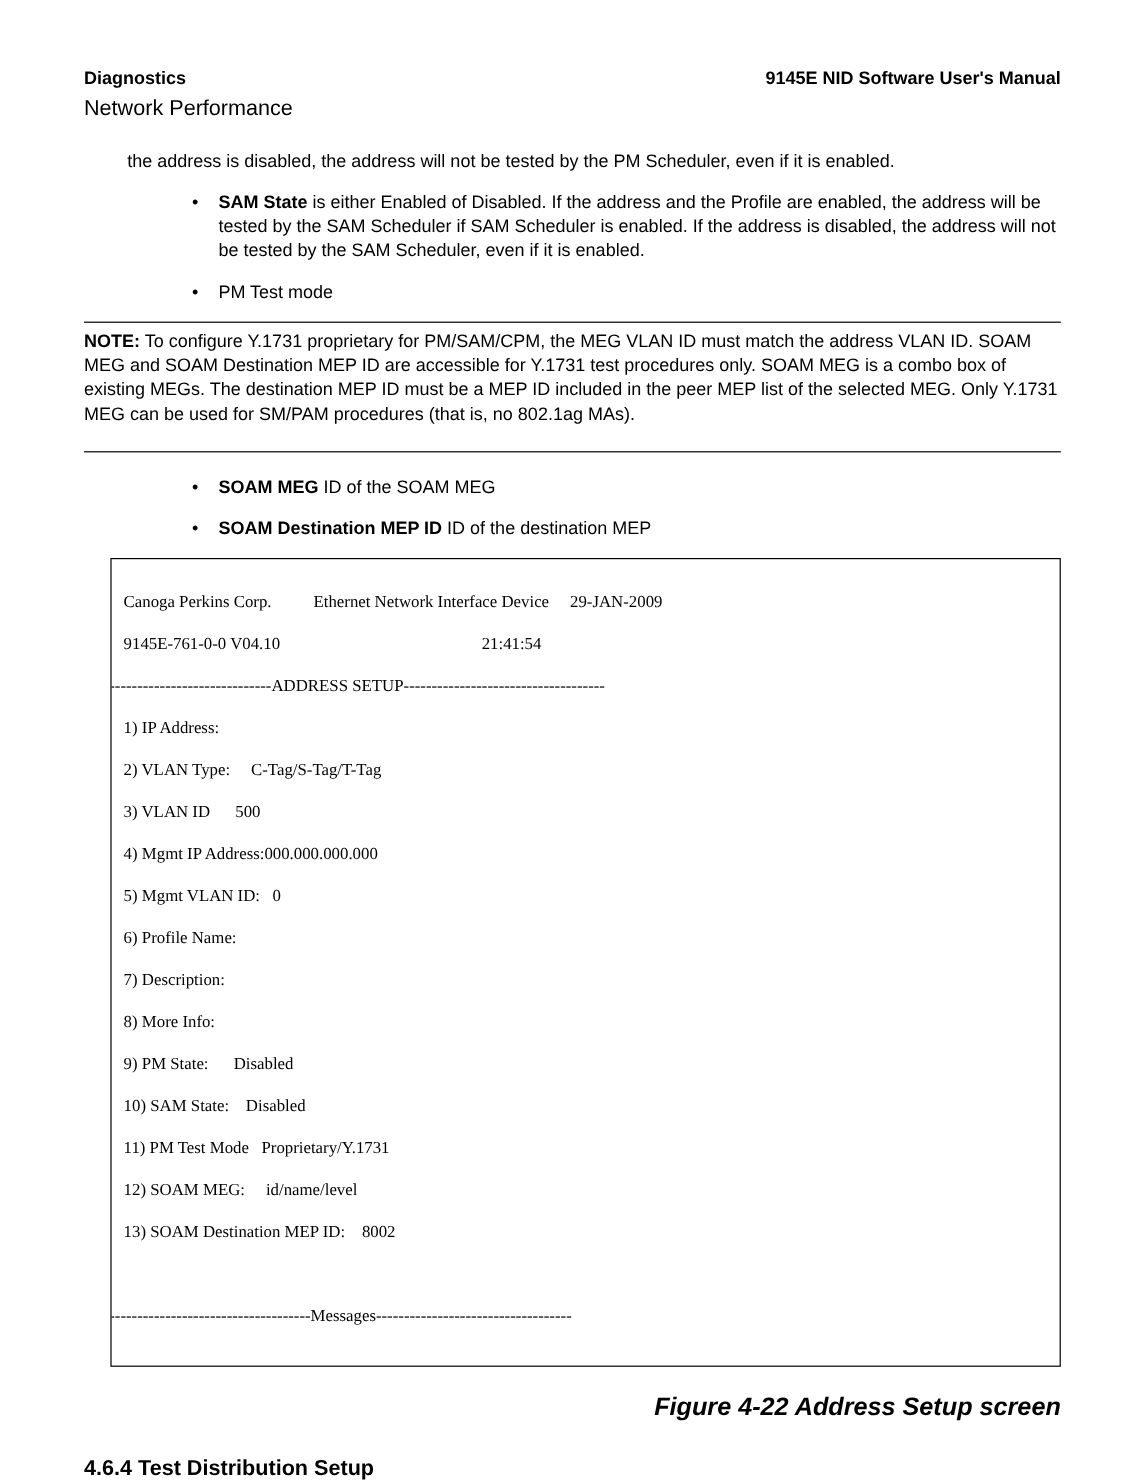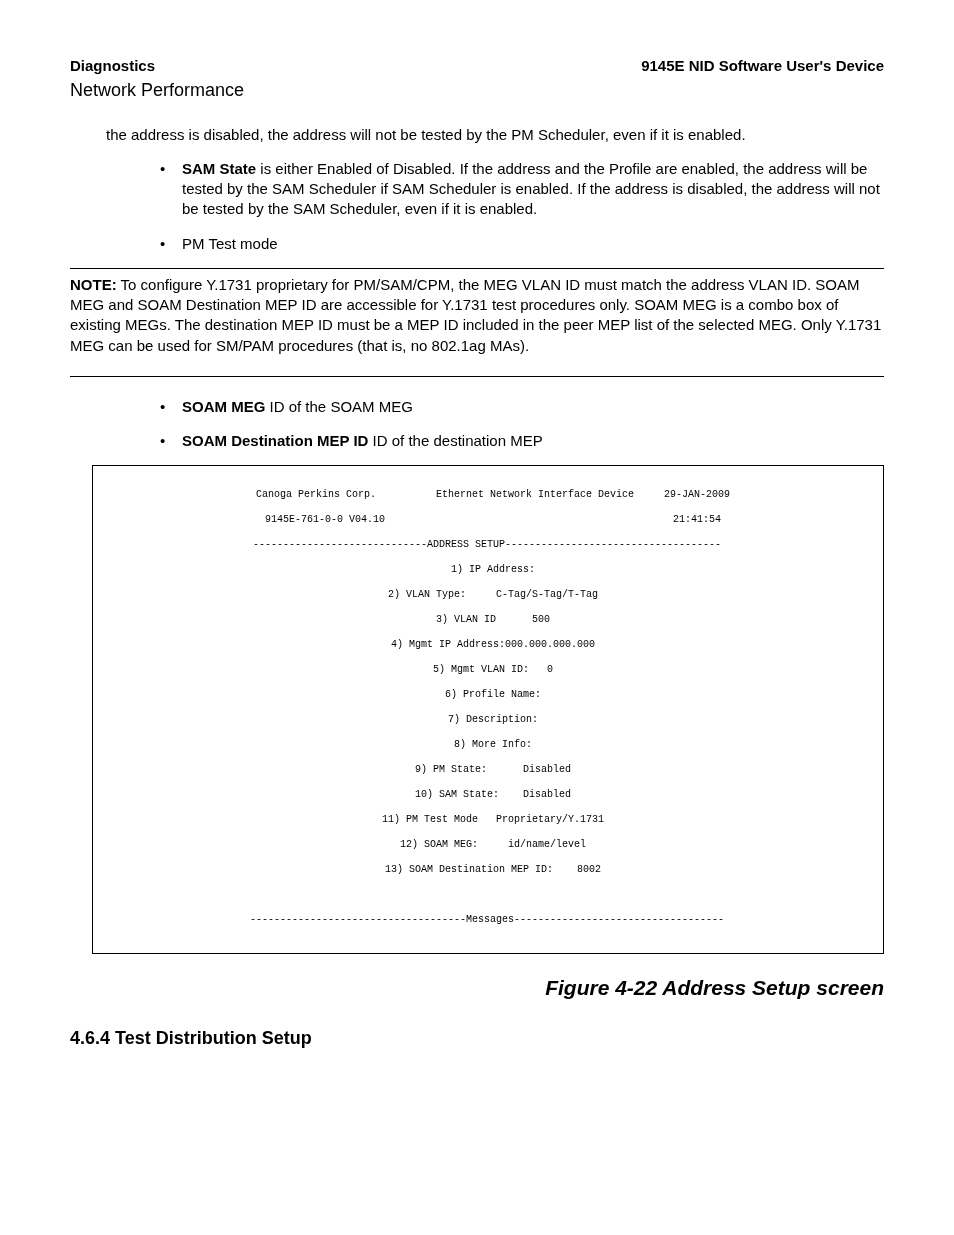--- a/index.html
+++ b/index.html
@@ -51,26 +51,25 @@
     border-top: 1.5px solid #000;
     margin: 4px 0 6px 0;
   }
   .note {
     margin: 0 0 20px 0;
   }
   .codebox {
     border: 1.5px solid #000;
     margin: 6px 0 20px 22px;
     padding: 10px 0 14px 0;
-    font-family: Liberation Mono, monospace;
-    font-size: 10px;
+    font-family: Liberation Serif, serif;
+    font-size: 14px;
     line-height: 1.25;
     white-space: pre;
     overflow: hidden;
-    text-align: center;
   }
   .codebox div { padding-left: 10px; }
   .figcap {
     text-align: right;
     font-style: italic;
     font-weight: bold;
     font-size: 21px;
     margin: 4px 0 24px 0;
   }
   .h2 {
@@ -78,21 +77,21 @@
     font-size: 18px;
     margin: 0 0 10px 0;
   }
   b { font-weight: bold; }
 </style>
 </head>
 <body>
 
 <div class="hdr">
   <span>Diagnostics</span>
-  <span>9145E NID Software User's Device</span>
+  <span>9145E NID Software User's Manual</span>
 </div>
 <div class="subhdr">Network Performance</div>
 
 <div class="para-cont">the address is disabled, the address will not be tested by the PM Scheduler, even if it is enabled.</div>
 
 <ul class="bul">
   <li>
     <b>SAM State</b><span> is either Enabled of Disabled. If the address and the Profile are enabled, the address will be tested by the SAM Scheduler if SAM Scheduler is enabled. If the address is disabled, the address will not be tested by the SAM Scheduler, even if it is enabled.</span>
   </li>
   <li>

